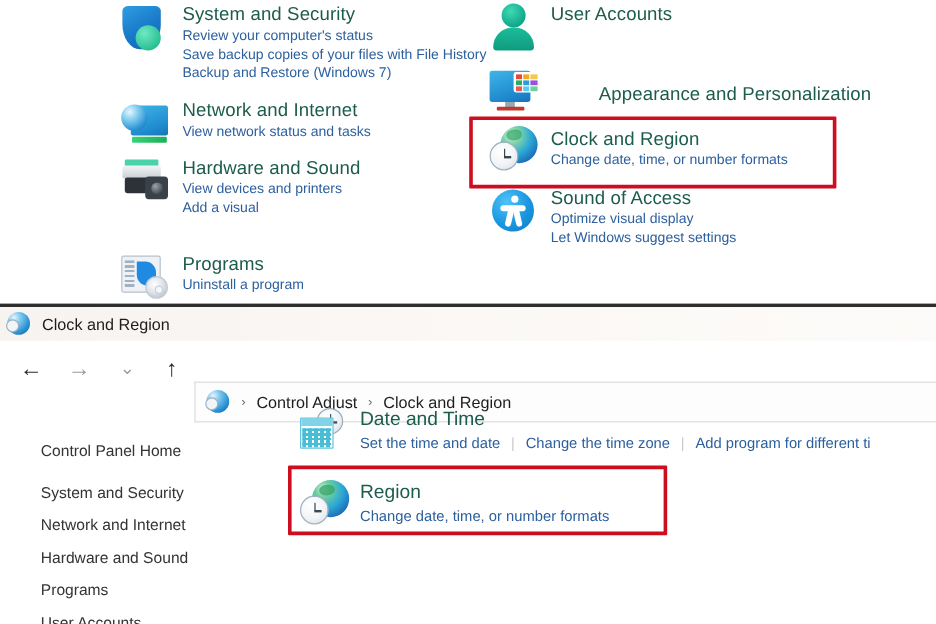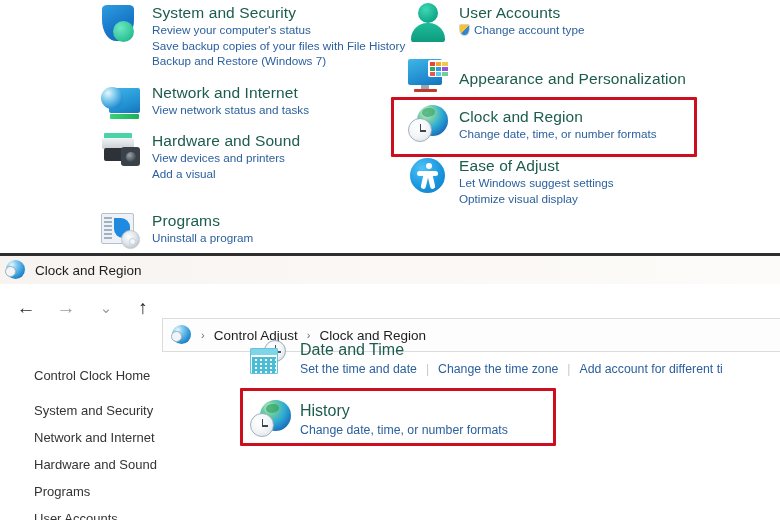--- a/index.html
+++ b/index.html
@@ -423,24 +423,20 @@
 
     <div class="cat" style="left:405px; top:2px;">
       <div class="cat-icon">
         <div class="ic-user">
             <div class="head"></div>
             <div class="body2"></div>
           </div>
       </div>
       <div class="cat-text">
         <div class="cat-title">User Accounts</div>
-        <div class="cat-link withicon">
-          <span class="mini-shield"></span>
-          <span>Change account type</span>
-        </div>
       </div>
     </div>
 
     <div class="cat" style="left:405px; top:55px;">
       <div class="cat-icon">
         <div class="ic-appear">
           <div class="scr"></div>
             <div class="stand"></div>
             <div class="foot"></div>
           <div class="tiles">
@@ -449,21 +445,21 @@
               <i style="background:#f2c94c"></i>
             <i style="background:#27ae60"></i>
               <i style="background:#2d9cdb"></i>
               <i style="background:#9b51e0"></i>
             <i style="background:#eb5757"></i>
               <i style="background:#56ccf2"></i>
               <i style="background:#6fcf97"></i>
           </div>
         </div>
       </div>
-      <div class="cat-text" style="padding-top:14px;">
+      <div class="cat-text" style="padding-top:14px;margin-left:40px;">
         <div class="cat-title">Appearance and Personalization</div>
       </div>
     </div>
 
     <div class="cat" style="left:405px; top:103px;">
       <div class="cat-icon">
         <div class="ic-clock">
             <div class="glb2"></div>
             <div class="face"></div>
           </div>
@@ -478,23 +474,23 @@
       <div class="cat-icon">
         <div class="ic-ease">
           <div class="circ"></div>
             <div class="ph"></div>
             <div class="pb"></div>
           <div class="pl1"></div>
             <div class="pl2"></div>
         </div>
       </div>
       <div class="cat-text">
-        <div class="cat-title">Ease of Adjust</div>
+        <div class="cat-title">Sound of Access</div>
+        <div class="cat-link">Optimize visual display</div>
         <div class="cat-link">Let Windows suggest settings</div>
-        <div class="cat-link">Optimize visual display</div>
       </div>
     </div>
 
     <div class="redbox" style="left:391px; top:97px; width:306px; height:60px;"></div>
   </div>
 
   <div id="divider"></div>
 
   <div id="bottom-pane">
 
@@ -518,21 +514,21 @@
             <div class="c"></div>
         </div>
         <span class="crumb-sep">›</span>
         <span class="crumb">Control Adjust</span>
         <span class="crumb-sep">›</span>
         <span class="crumb">Clock and Region</span>
       </div>
     </div>
 
     <div id="sidebar">
-      <div class="side-item" style="top:38px;">Control Clock Home</div>
+      <div class="side-item" style="top:38px;">Control Panel Home</div>
       <div class="side-item" style="top:73px;">System and Security</div>
       <div class="side-item" style="top:100px;">Network and Internet</div>
       <div class="side-item" style="top:127px;">Hardware and Sound</div>
       <div class="side-item" style="top:154px;">Programs</div>
       <div class="side-item" style="top:181px;">User Accounts</div>
     </div>
 
     <div id="content">
 
       <div style="position:absolute; left:0; top:0; width:544px;">
@@ -540,32 +536,32 @@
           <div class="clk"></div>
             <div class="grid"></div>
         </div>
         <div style="position:absolute; left:64px; top:10px;">
           <div class="sec-title">Date and Time</div>
           <div class="linkrow" style="margin-top:2px; width:480px;">
             <span class="sec-link">Set the time and date</span>
             <span class="vbar">|</span>
             <span class="sec-link">Change the time zone</span>
             <span class="vbar">|</span>
-            <span class="sec-link">Add account for different ti</span>
+            <span class="sec-link">Add program for different ti</span>
           </div>
         </div>
       </div>
 
       <div style="position:absolute; left:0; top:62px; width:544px;">
         <div class="ic-region">
           <div class="glb2"></div>
             <div class="face"></div>
         </div>
         <div style="position:absolute; left:64px; top:9px;">
-          <div class="sec-title">History</div>
+          <div class="sec-title">Region</div>
           <div class="sec-link" style="margin-top:2px;">Change date, time, or number formats</div>
         </div>
       </div>
 
       <div class="redbox" style="left:4px; top:58px; width:316px; height:58px;"></div>
     </div>
   </div>
 </div>
 
 </body></html>

